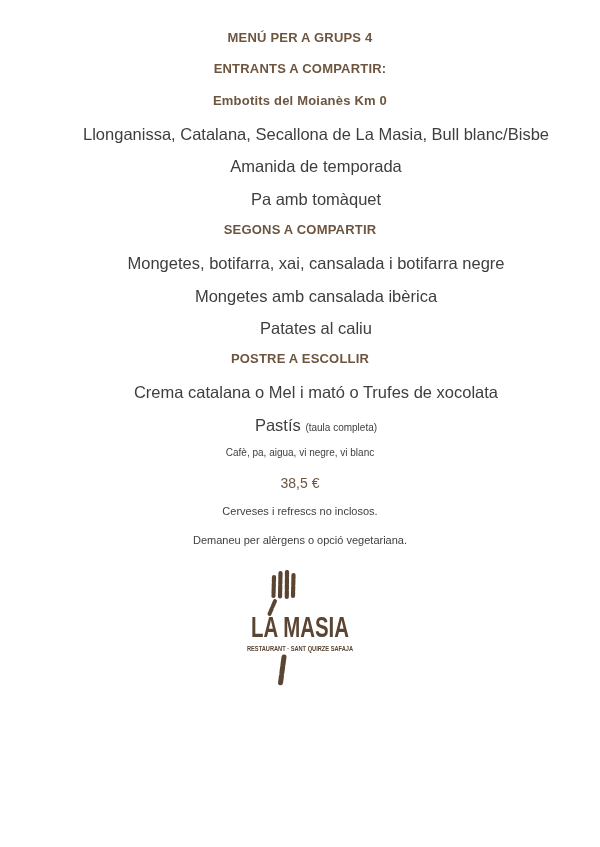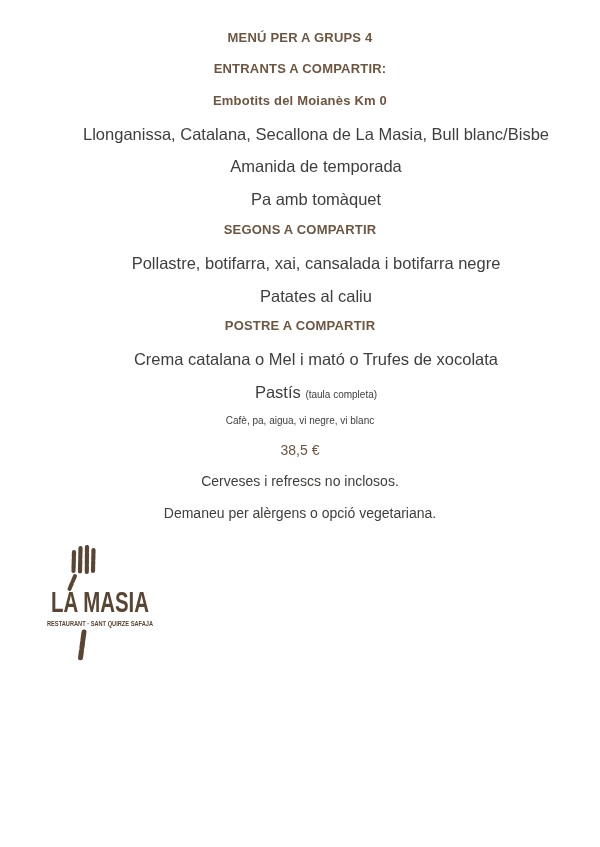--- a/index.html
+++ b/index.html
@@ -46,45 +46,47 @@
     color:var(--body);
     margin:0 0 15px 0;
   }
   .price-line{
     font-size:14px;
     font-weight:400;
     color:var(--heading);
     margin:0 0 13px 0;
   }
   .note-line{
-    font-size:14px;
+    font-size:11px;
     color:var(--body);
     margin:0 0 15px 0;
   }
   .logo-block{
     margin-top:22px;
     display:flex;
+    justify-content:center;
   }
   .logo-svg{display:block;}
 </style>
 </head>
 <body>
 
 <div class="menu-page">
 
   <div class="line heading">MENÚ PER A GRUPS 4</div>
   <div class="line heading">ENTRANTS A COMPARTIR:</div>
   <div class="line heading">Embotits del Moianès Km 0</div>
   <div class="line body-line">Llonganissa, Catalana, Secallona de La Masia, Bull blanc/Bisbe</div>
   <div class="line body-line">Amanida de temporada</div>
   <div class="line body-line">Pa amb tomàquet</div>
   <div class="line heading">SEGONS A COMPARTIR</div>
-  <div class="line body-line">Pollastre, botifarra, xai, cansalada i botifarra negre</div>
+  <div class="line body-line">Mongetes, botifarra, xai, cansalada i botifarra negre</div>
+  <div class="line body-line">Mongetes amb cansalada ibèrica</div>
   <div class="line body-line">Patates al caliu</div>
-  <div class="line heading">POSTRE A COMPARTIR</div>
+  <div class="line heading">POSTRE A ESCOLLIR</div>
   <div class="line body-line">Crema catalana o Mel i mató  o Trufes de xocolata</div>
   <div class="line body-line">
     <span>Pastís</span>
     <span class="note-inline">(taula completa)</span>
   </div>
   <div class="line small-line">Cafè, pa, aigua, vi negre, vi blanc</div>
   <div class="line price-line">38,5 €</div>
   <div class="line note-line">Cerveses i refrescs no inclosos.</div>
   <div class="line note-line">Demaneu per alèrgens o opció vegetariana.</div>
 

